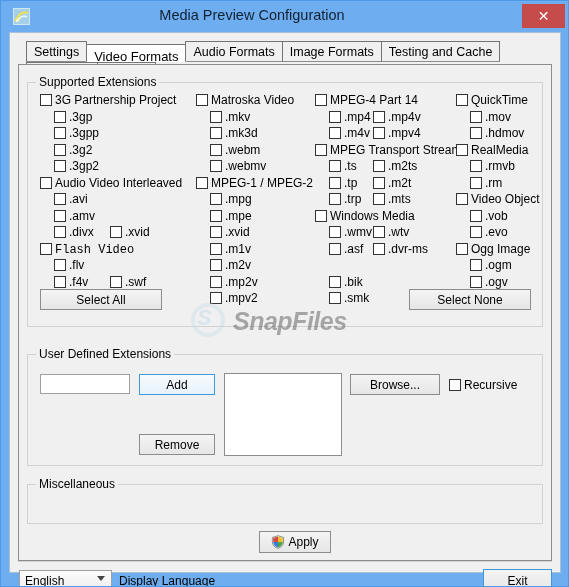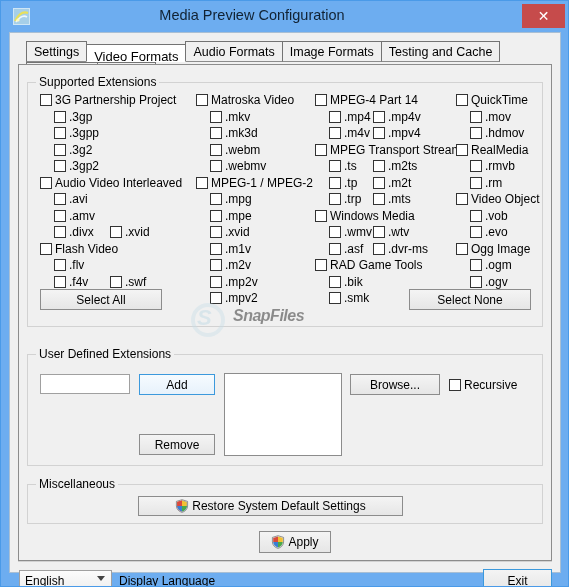--- a/index.html
+++ b/index.html
@@ -217,24 +217,24 @@
     position: absolute;
     left: 190px; top: 300px;
     width: 230px; height: 45px;
     pointer-events: none;
     opacity: 0.42;
     z-index: 2;
   }
   .wm-text {
     position: absolute;
     left: 42px; top: 6px;
-    font-size: 16px;
+    font-size: 25px;
     font-weight: bold;
     font-style: italic;
-    color: #000000;
+    color: #404040;
     letter-spacing: -0.5px;
     font-family: "Liberation Sans", sans-serif;
   }
   .wm-circle {
     position: absolute;
     left: 0px; top: 2px;
     width: 34px; height: 34px;
     border: 4px solid #c9dfe8;
     border-radius: 50%;
     box-sizing: border-box;
@@ -284,21 +284,21 @@
             <div class="chk" style="left: 12px; top: 11px;"><span class="box"></span><span>3G Partnership Project</span></div>
             <div class="chk" style="left: 26px; top: 27.5px;"><span class="box"></span><span>.3gp</span></div>
             <div class="chk" style="left: 26px; top: 44px;"><span class="box"></span><span>.3gpp</span></div>
             <div class="chk" style="left: 26px; top: 60.5px;"><span class="box"></span><span>.3g2</span></div>
             <div class="chk" style="left: 26px; top: 77px;"><span class="box"></span><span>.3gp2</span></div>
             <div class="chk" style="left: 12px; top: 93.5px;"><span class="box"></span><span>Audio Video Interleaved</span></div>
             <div class="chk" style="left: 26px; top: 110px;"><span class="box"></span><span>.avi</span></div>
             <div class="chk" style="left: 26px; top: 126.5px;"><span class="box"></span><span>.amv</span></div>
             <div class="chk" style="left: 26px; top: 143px;"><span class="box"></span><span>.divx</span></div>
             <div class="chk" style="left: 82px; top: 143px;"><span class="box"></span><span>.xvid</span></div>
-            <div class="chk" style="left: 12px; top: 159.5px;"><span class="box"></span><span>Flash Video</span></div>
+            <div class="chk" style="left: 12px; top: 159.5px; font-family: Liberation Mono, monospace;"><span class="box"></span><span>Flash Video</span></div>
             <div class="chk" style="left: 26px; top: 176px;"><span class="box"></span><span>.flv</span></div>
             <div class="chk" style="left: 26px; top: 192.5px;"><span class="box"></span><span>.f4v</span></div>
             <div class="chk" style="left: 82px; top: 192.5px;"><span class="box"></span><span>.swf</span></div>
             <div class="chk" style="left: 168px; top: 11px;"><span class="box"></span><span>Matroska Video</span></div>
             <div class="chk" style="left: 182px; top: 27.5px;"><span class="box"></span><span>.mkv</span></div>
             <div class="chk" style="left: 182px; top: 44px;"><span class="box"></span><span>.mk3d</span></div>
             <div class="chk" style="left: 182px; top: 60.5px;"><span class="box"></span><span>.webm</span></div>
             <div class="chk" style="left: 182px; top: 77px;"><span class="box"></span><span>.webmv</span></div>
             <div class="chk" style="left: 168px; top: 93.5px;"><span class="box"></span><span>MPEG-1 / MPEG-2</span></div>
             <div class="chk" style="left: 182px; top: 110px;"><span class="box"></span><span>.mpg</span></div>
@@ -318,21 +318,20 @@
             <div class="chk" style="left: 345px; top: 77px;"><span class="box"></span><span>.m2ts</span></div>
             <div class="chk" style="left: 301px; top: 93.5px;"><span class="box"></span><span>.tp</span></div>
             <div class="chk" style="left: 345px; top: 93.5px;"><span class="box"></span><span>.m2t</span></div>
             <div class="chk" style="left: 301px; top: 110px;"><span class="box"></span><span>.trp</span></div>
             <div class="chk" style="left: 345px; top: 110px;"><span class="box"></span><span>.mts</span></div>
             <div class="chk" style="left: 287px; top: 126.5px;"><span class="box"></span><span>Windows Media</span></div>
             <div class="chk" style="left: 301px; top: 143px;"><span class="box"></span><span>.wmv</span></div>
             <div class="chk" style="left: 345px; top: 143px;"><span class="box"></span><span>.wtv</span></div>
             <div class="chk" style="left: 301px; top: 159.5px;"><span class="box"></span><span>.asf</span></div>
             <div class="chk" style="left: 345px; top: 159.5px;"><span class="box"></span><span>.dvr-ms</span></div>
-            <div class="chk" style="left: 287px; top: 176px;"><span class="box"></span><span>RAD Game Tools</span></div>
             <div class="chk" style="left: 301px; top: 192.5px;"><span class="box"></span><span>.bik</span></div>
             <div class="chk" style="left: 301px; top: 209px;"><span class="box"></span><span>.smk</span></div>
             <div class="chk" style="left: 428px; top: 11px;"><span class="box"></span><span>QuickTime</span></div>
             <div class="chk" style="left: 442px; top: 27.5px;"><span class="box"></span><span>.mov</span></div>
             <div class="chk" style="left: 442px; top: 44px;"><span class="box"></span><span>.hdmov</span></div>
             <div class="chk" style="left: 428px; top: 60.5px;"><span class="box"></span><span>RealMedia</span></div>
             <div class="chk" style="left: 442px; top: 77px;"><span class="box"></span><span>.rmvb</span></div>
             <div class="chk" style="left: 442px; top: 93.5px;"><span class="box"></span><span>.rm</span></div>
             <div class="chk" style="left: 428px; top: 110px;"><span class="box"></span><span>Video Object</span></div>
             <div class="chk" style="left: 442px; top: 126.5px;"><span class="box"></span><span>.vob</span></div>
@@ -360,34 +359,20 @@
         <div class="btn" style="left:322px; top:19px; width:90px; height:21px;">Browse...</div>
 
 
         <div class="chk" style="left:421px; top:24px;">
           <span class="box"></span><span>Recursive</span>
         </div>
       </div>
 
       <div class="group" style="left:8px; top:419px; width:516px; height:40px;">
         <div class="group-title">Miscellaneous</div>
-        <div class="btn" style="left:110px; top:11px; width:265px; height:20px;">
-          <span class="shield">
-            <svg width="14" height="14" viewBox="0 0 14 14">
-              <path d="M7 0.7 L12.6 2.4 V7 C12.6 10.2 9.9 12.6 7 13.4 C4.1 12.6 1.4 10.2 1.4 7 V2.4 Z" fill="#e8e8e8" stroke="#6a6a6a" stroke-width="0.7"></path>
-              <path d="M7 1.5 L7 12.6 C4.6 11.8 2.2 9.7 2.2 7 V2.9 Z" fill="#d94a3c"></path>
-              <path d="M7 1.5 L11.8 2.9 V7 C11.8 9.7 9.4 11.8 7 12.6 Z" fill="#3a7ed6"></path>
-              <path d="M2.2 2.9 L7 1.5 L7 7 L2.2 7 Z" fill="#d94a3c"></path>
-              <path d="M7 1.5 L11.8 2.9 L11.8 7 L7 7 Z" fill="#f2c033"></path>
-              <path d="M2.2 7 L7 7 L7 12.6 C4.6 11.8 2.2 9.7 2.2 7 Z" fill="#3a7ed6"></path>
-              <path d="M7 7 L11.8 7 C11.8 9.7 9.4 11.8 7 12.6 Z" fill="#4aa84a"></path>
-            </svg>
-          </span>
-          <span>Restore System Default Settings</span>
-        </div>
       </div>
 
       <div class="btn" style="left:240px; top:466px; width:72px; height:22px;">
         <span class="shield">
           <svg width="14" height="14" viewBox="0 0 14 14">
             <path d="M7 0.7 L12.6 2.4 V7 C12.6 10.2 9.9 12.6 7 13.4 C4.1 12.6 1.4 10.2 1.4 7 V2.4 Z" fill="#e8e8e8" stroke="#6a6a6a" stroke-width="0.7"></path>
             <path d="M2.2 2.9 L7 1.5 L7 7 L2.2 7 Z" fill="#d94a3c"></path>
             <path d="M7 1.5 L11.8 2.9 L11.8 7 L7 7 Z" fill="#f2c033"></path>
             <path d="M2.2 7 L7 7 L7 12.6 C4.6 11.8 2.2 9.7 2.2 7 Z" fill="#3a7ed6"></path>
             <path d="M7 7 L11.8 7 C11.8 9.7 9.4 11.8 7 12.6 Z" fill="#4aa84a"></path>

